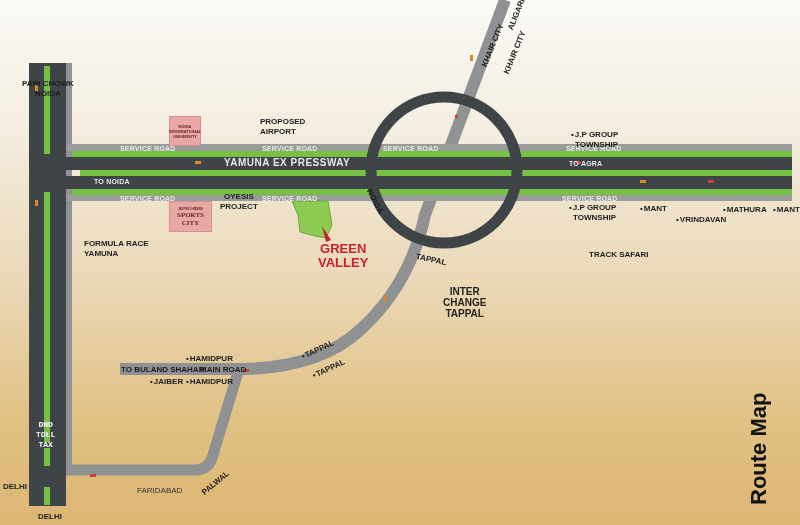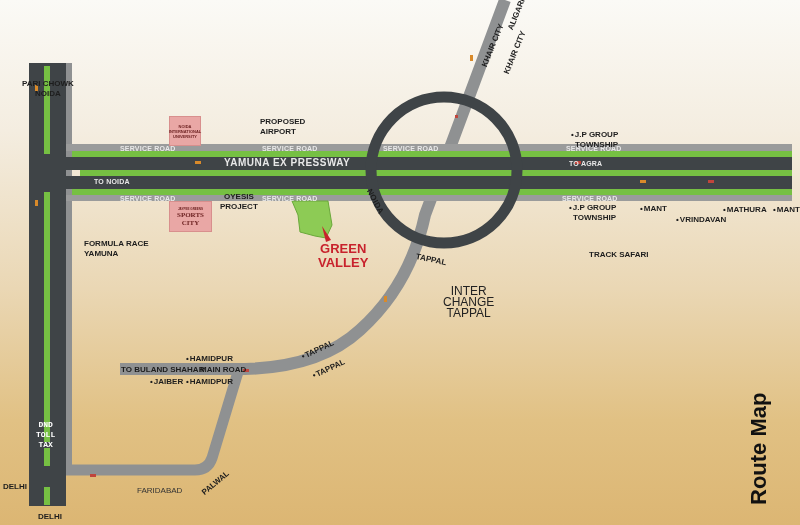--- a/index.html
+++ b/index.html
@@ -101,21 +101,21 @@
   </div>
 
   <div class="gv" style="left:318px;top:242px;">
     <div>GREEN</div>
     <div>VALLEY</div>
   </div>
 
   <div class="rot road-txt" style="left:372px;top:188px;transform:rotate(62deg);">NOIDA</div>
   <div class="rot" style="left:417px;top:252px;transform:rotate(12deg);">TAPPAL</div>
 
-  <div class="lbl c" style="left:443px;top:286px;font-size:12px;line-height:11px;font-weight:normal;color:#222;">
+  <div class="lbl c" style="left:443px;top:286px;font-size:10px;line-height:11px;font-weight:bold;color:#222;">
     <div>INTER</div>
     <div>CHANGE</div>
     <div>TAPPAL</div>
   </div>
 
   <div class="rot" style="left:480px;top:65px;transform:rotate(-68deg);">KHAIR CITY</div>
   <div class="rot" style="left:506px;top:28px;transform:rotate(-68deg);">ALIGARH</div>
   <div class="rot" style="left:502px;top:72px;transform:rotate(-68deg);">KHAIR CITY</div>
 
   <div class="lbl" style="left:571px;top:130px;">

